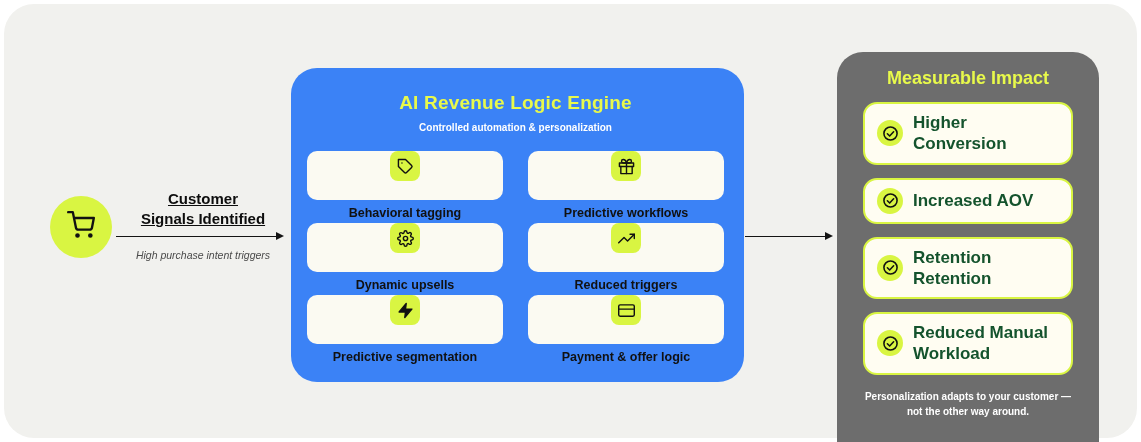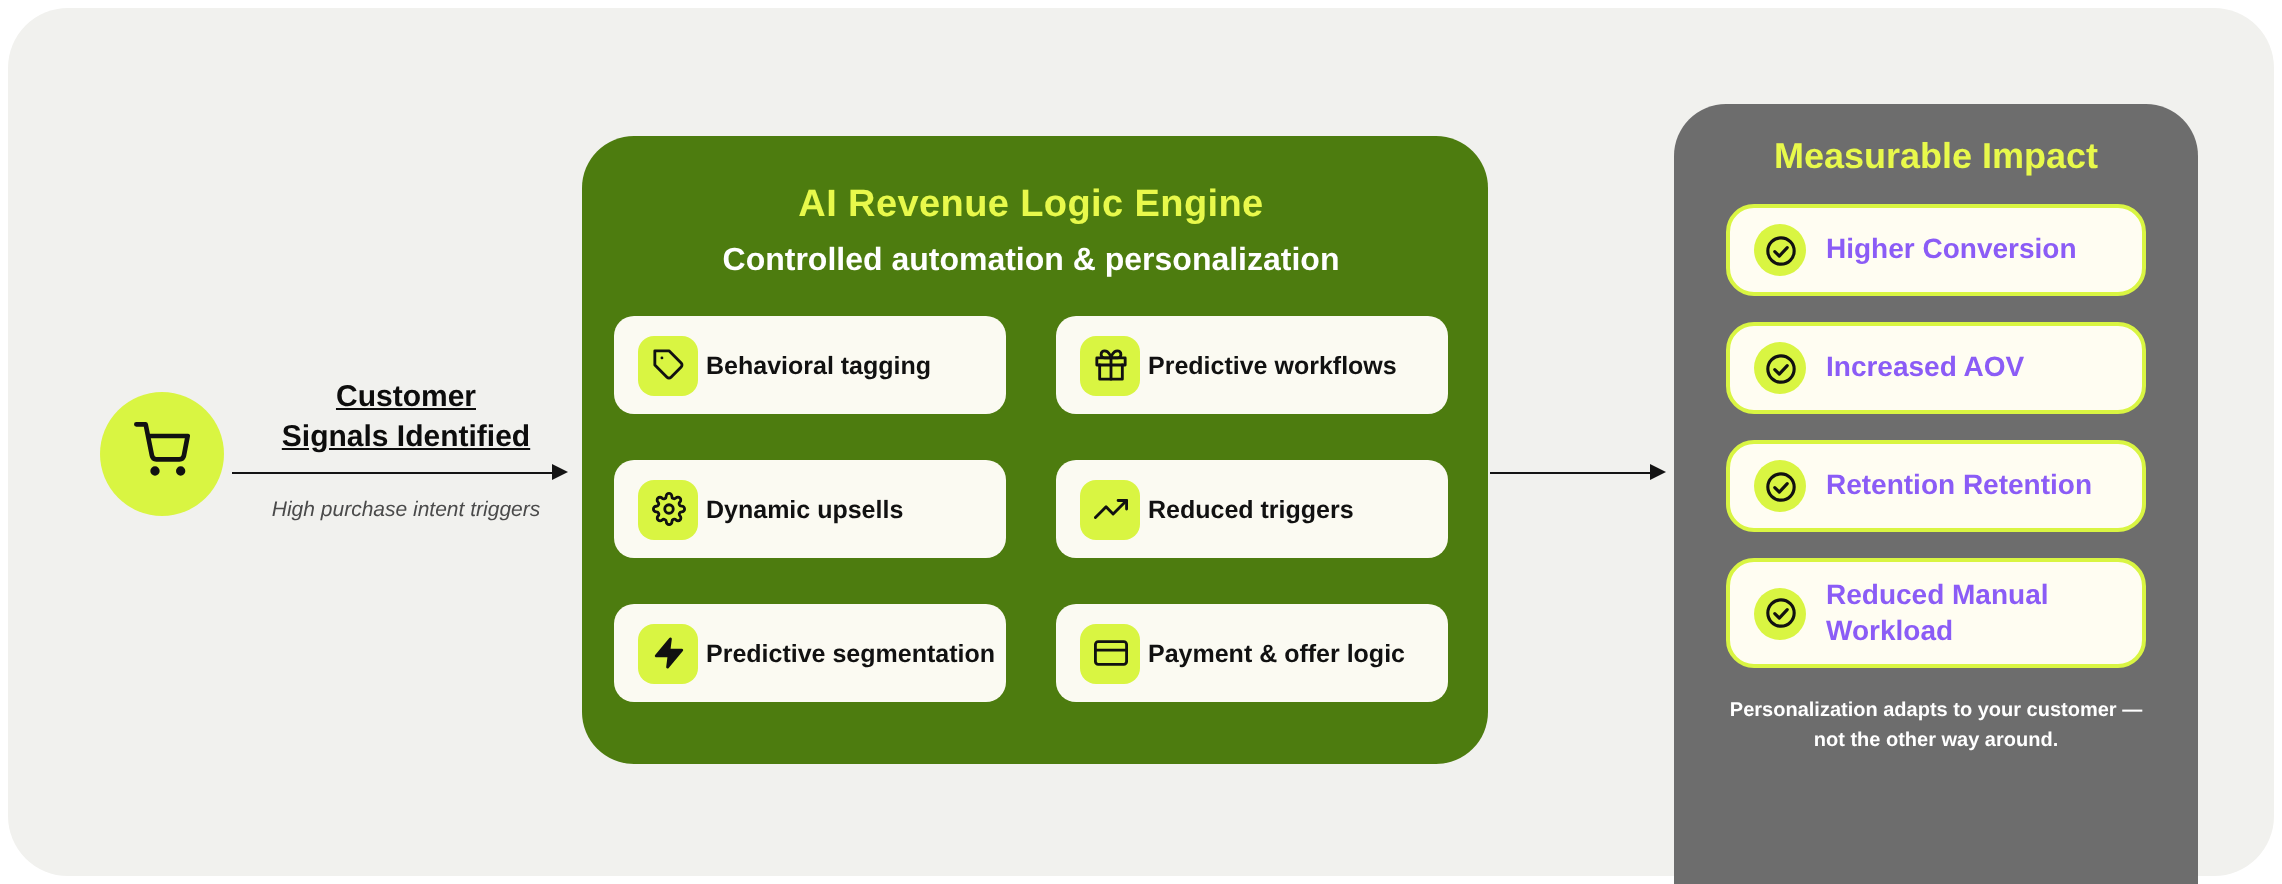--- a/index.html
+++ b/index.html
@@ -29,32 +29,32 @@
   .arrow{position:absolute;height:0;border-top:1.6px solid #141414;}
   .arrow::after{
     content:"";position:absolute;right:-2px;top:-5.3px;width:0;height:0;
     border-left:8px solid #141414;border-top:4.5px solid transparent;border-bottom:4.5px solid transparent;
   }
   .arrow-1{left:112px;top:232px;width:166px;}
   .arrow-2{left:741px;top:232px;width:86px;}
   
   .engine{
     position:absolute;left:287px;top:64px;width:453px;height:314px;
-    background:#4d7c0f;border-radius:26px;box-sizing:border-box;
+    background:#3b82f6;border-radius:26px;box-sizing:border-box;
     padding:24px 20px 0 16px;text-align:center;
   }
   .engine-title{color:#e8f94b;font-size:19px;font-weight:bold;letter-spacing:.2px;}
-  .engine-sub{color:#ffffff;font-size:16px;font-weight:bold;margin-top:8px;}
+  .engine-sub{color:#ffffff;font-size:10px;font-weight:bold;margin-top:8px;}
   .engine-grid{
     margin-top:18px;display:grid;grid-template-columns:196px 196px;
     gap:23px 24px;justify-content:space-between;text-align:left;
   }
   .ecard{
     background:#fbfaf2;border-radius:10px;height:49px;box-sizing:border-box;
-    display:flex;align-items:center;gap:4px;padding:0 12px;
+    display:flex;align-items:center;gap:25px;padding:0 12px;flex-direction:column;
   }
   .eicon{
     width:30px;height:30px;border-radius:8px;background:#d9f542;flex:none;
     display:flex;align-items:center;justify-content:center;
   }
   .eicon svg{width:17px;height:17px;}
   .elabel{font-size:12.5px;font-weight:bold;color:#111;white-space:nowrap;}
   
   .impact{
     position:absolute;left:833px;top:48px;width:262px;height:439px;
@@ -65,21 +65,21 @@
   .impact-list{margin-top:13px;display:flex;flex-direction:column;gap:13px;}
   .icard{
     background:#fffdf2;border:2px solid #d9f542;border-radius:14px;
     display:flex;align-items:center;gap:10px;padding:8px 12px;
   }
   .icheck{
     width:26px;height:26px;border-radius:50%;background:#d9f542;flex:none;
     display:flex;align-items:center;justify-content:center;
   }
   .icheck svg{width:17px;height:17px;}
-  .ilabel{font-size:14px;font-weight:bold;color:#8b5cf6;line-height:1.25;}
+  .ilabel{font-size:17px;font-weight:bold;color:#14532d;line-height:1.25;}
   .impact-note{
     margin-top:14px;font-size:10px;font-weight:bold;
     text-align:center;line-height:1.5;color:#ffffff;
   }
   .icn{stroke:#111;stroke-width:2;fill:none;stroke-linecap:round;stroke-linejoin:round;}
 </style>
 </head>
 <body>
 
 <div class="canvas">

